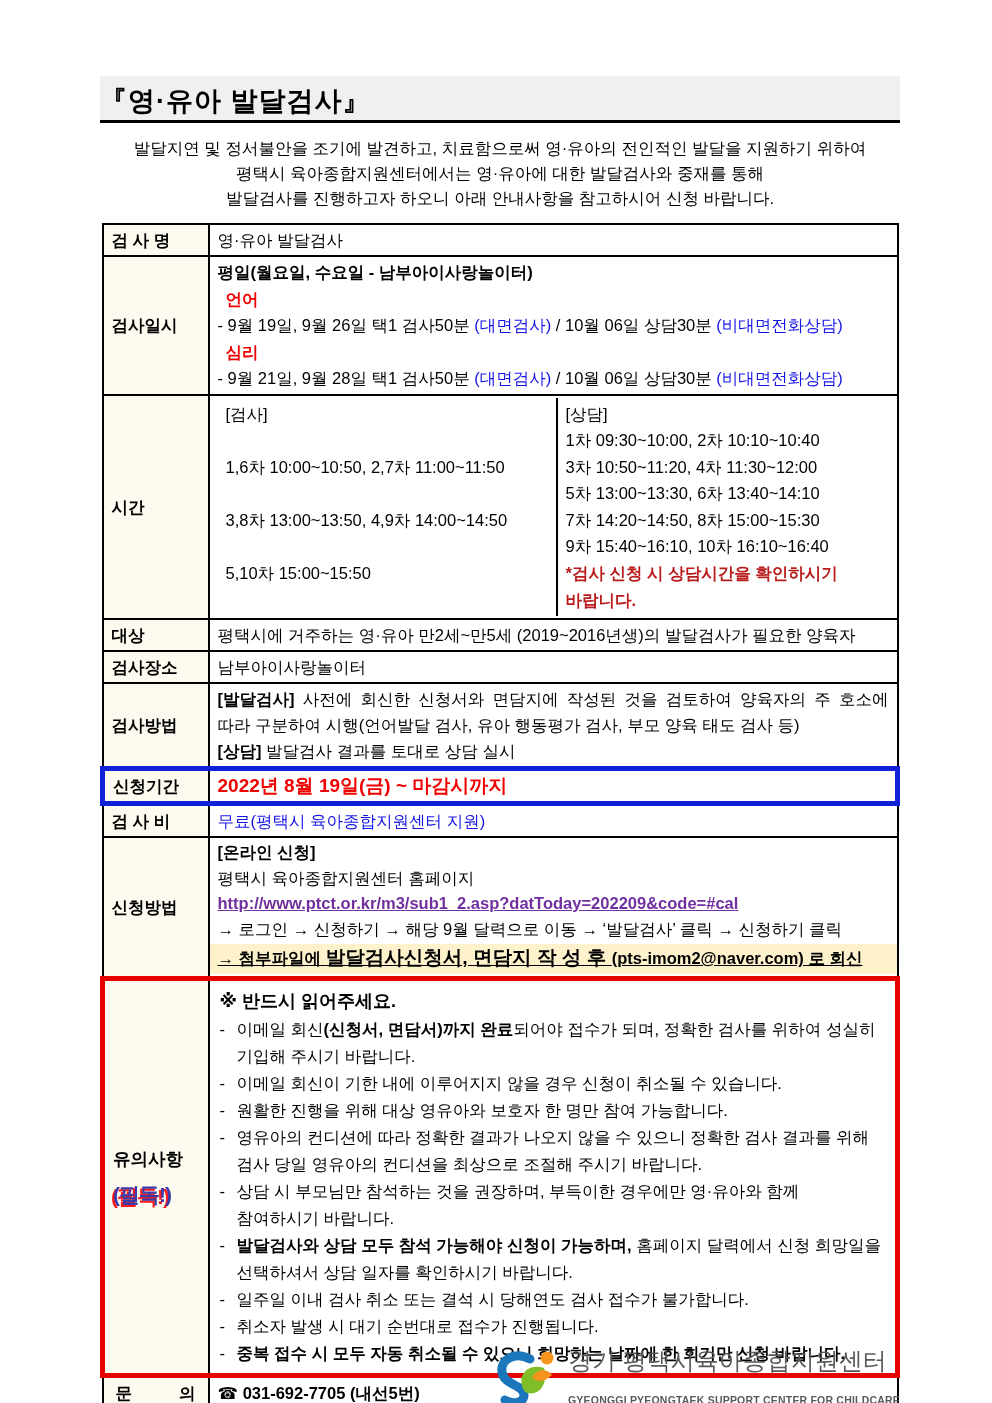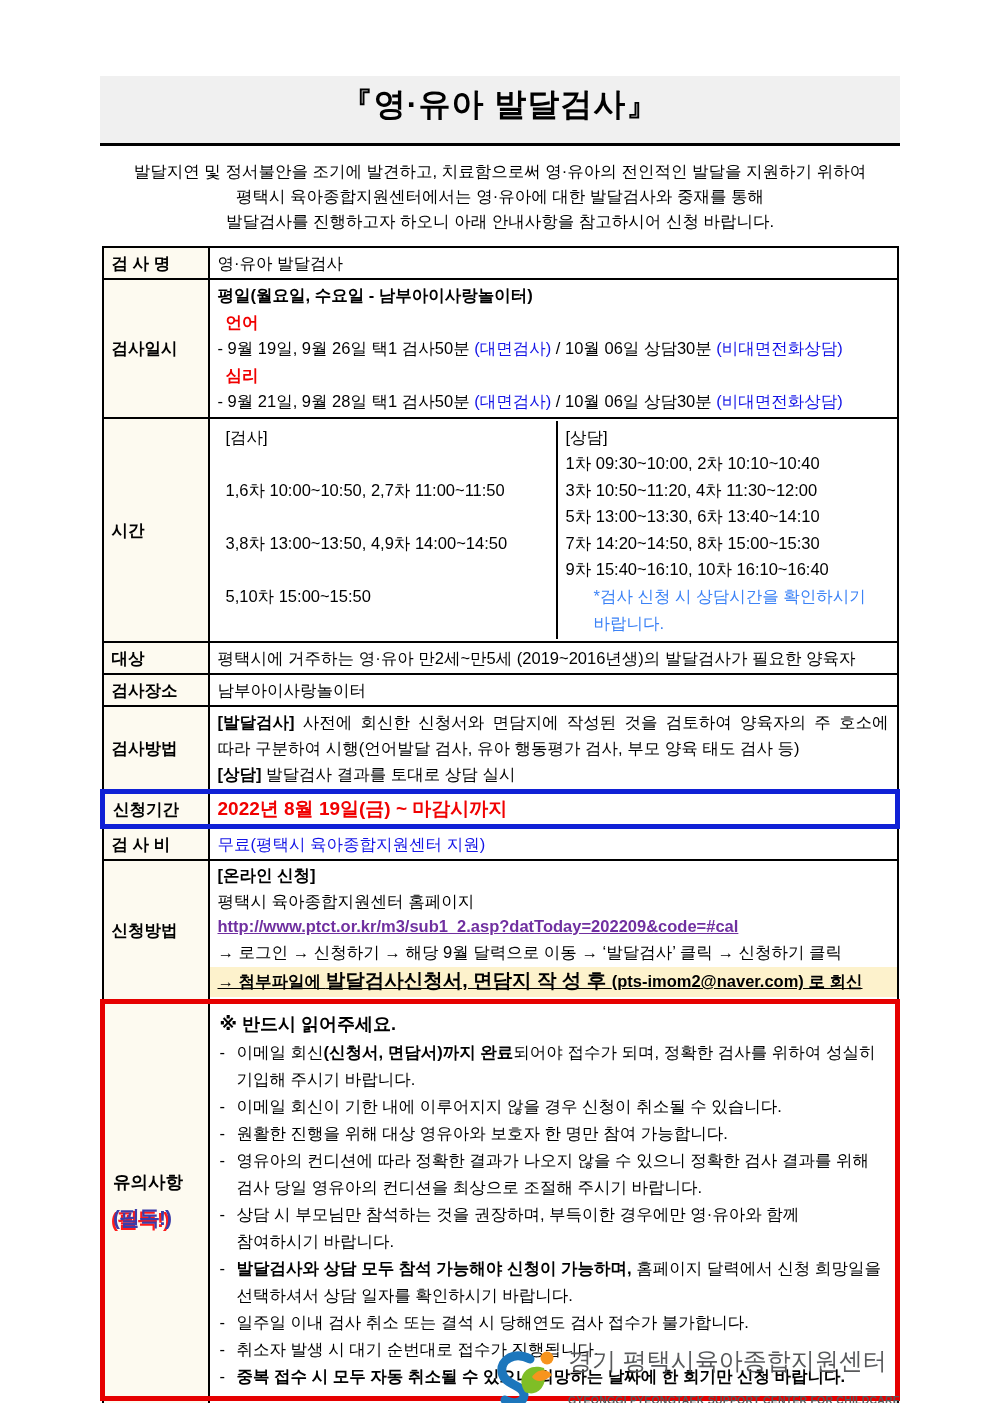--- a/index.html
+++ b/index.html
@@ -3,43 +3,43 @@
 <meta charset="utf-8">
 <style>
   html,body{margin:0;padding:0;}
   body{
     width:992px;height:1403px;position:relative;background:#ffffff;
     font-family:"Liberation Sans","DejaVu Sans",sans-serif;color:#000;
   }
   .doc{position:absolute;left:100px;top:76px;width:800px;}
   .title-bar{
     background:#f0f0f0;border-bottom:3px solid #000;
-    text-align:center;font-size:32px;font-weight:bold;
-    padding:7px 0 16px 0;letter-spacing:1px;
+    text-align:left;font-size:27px;font-weight:bold;
+    padding:7px 0 1px 0;letter-spacing:1px;
   }
   .intro{
     text-align:center;font-size:16.5px;line-height:25px;
     margin:13px 0 12px 0;font-weight:500;
   }
   table.main{
     width:800px;border-collapse:collapse;table-layout:fixed;
   }
   table.main td{
     border:2px solid #000;font-size:16.5px;padding:2px 8px;
     vertical-align:middle;line-height:26px;word-break:keep-all;
   }
   td.lbl{
     width:88px;background:#fdfaf0;font-weight:bold;
     font-size:17.5px;padding:2px 3px;
   }
   td.lbl.spread{text-align:justify;text-align-last:justify;padding:2px 12px;}
   .bold{font-weight:bold;}
   .blue{color:#1414e6;}
   .redbold{color:#f00000;font-weight:bold;margin-left:8px;}
-  .bluebold{color:#3b82f6;font-weight:normal;margin-left:28px;}
+  .bluebold{color:#b91c1c;font-weight:bold;}
   
   .sched div{line-height:26.5px;}
   
   td.time-cell{padding:0;}
   .time-wrap{display:flex;align-items:stretch;}
   .time-exam{width:322px;padding:3px 8px;}
   .time-consult{flex:1;border-left:2px solid #000;padding:3px 8px;}
   .time-wrap div{line-height:26.6px;}
   .time-wrap .sp{height:26.6px;}
   

